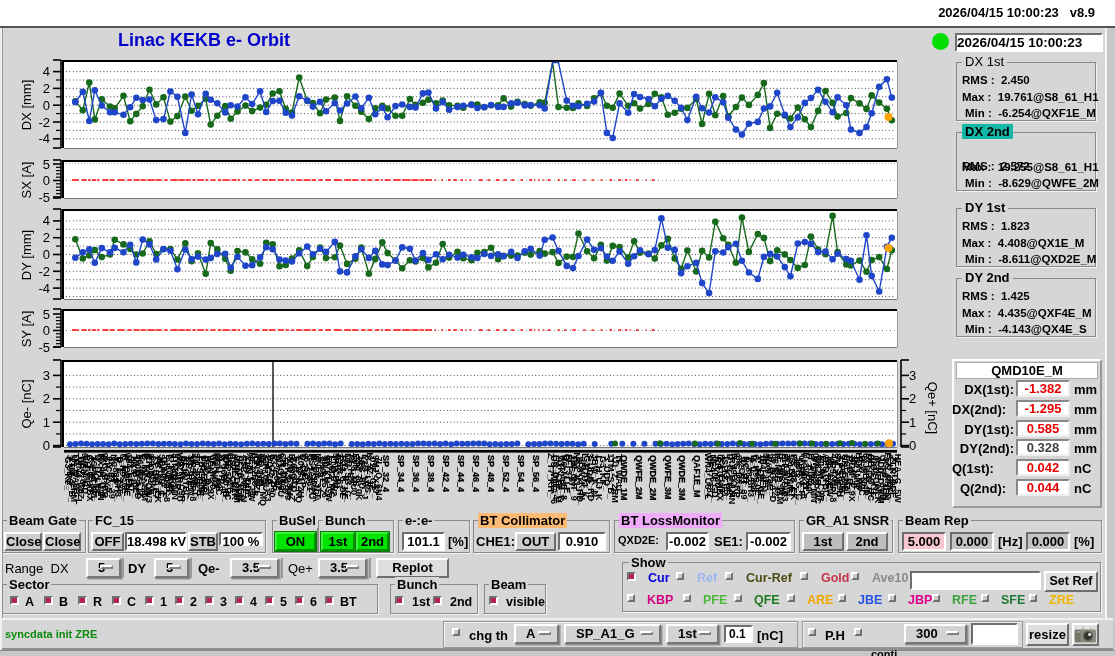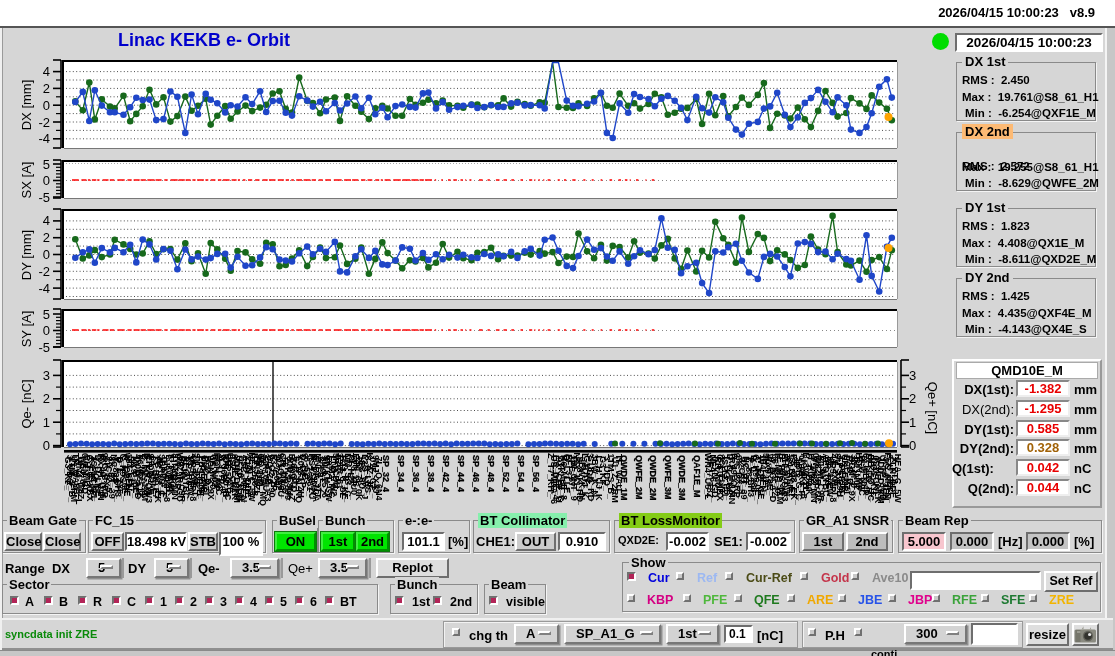--- a/index.html
+++ b/index.html
@@ -1250,111 +1250,111 @@
     <text x="0" y="0" font-size="9" font-weight="bold" transform="translate(880.2,454.8) rotate(90)" fill="#000" stroke="#000" stroke-width="0">U_TP_8UD</text>
     <text x="0" y="0" font-size="9" font-weight="bold" transform="translate(882.6,456.4) rotate(90)" fill="#000" stroke="#000" stroke-width="0">4C_0_1EN</text>
     <text x="0" y="0" font-size="9" font-weight="bold" transform="translate(885.0,452.6) rotate(90)" fill="#000" stroke="#000" stroke-width="0">F5C_NN_N</text>
     <text x="0" y="0" font-size="9" font-weight="bold" transform="translate(887.4,453.0) rotate(90)" fill="#000" stroke="#000" stroke-width="0">A_U_5EF_</text>
     <text x="0" y="0" font-size="9" font-weight="bold" transform="translate(889.8,456.6) rotate(90)" fill="#000" stroke="#000" stroke-width="0">ZLN_DDE_</text>
     <text x="0" y="0" font-size="9" font-weight="bold" transform="translate(892.2,456.5) rotate(90)" fill="#000" stroke="#000" stroke-width="0">X_ZTJ_</text>
     <text x="0" y="0" font-size="9" font-weight="bold" transform="translate(894.6,453.7) rotate(90)" fill="#000" stroke="#000" stroke-width="0">HEA_C_5W</text>
   </svg>
 <div style="position:absolute;left:118px;top:30px;font-size:18px;font-weight:bold;color:#0000cc">Linac KEKB e- Orbit</div>
 <div style="position:absolute;left:932px;top:33px;width:17px;height:17px;border-radius:50%;background:#00dd00"></div>
-<div style="position:absolute;left:955px;top:33px;width:148px;height:19px;background:#fff;border-top:2px solid #6e6e6e;border-left:2px solid #6e6e6e;border-right:2px solid #fff;border-bottom:2px solid #fff;font-size:13.5px;font-weight:bold;text-align:center;line-height:16px">2026/04/15 10:00:23</div>
+<div style="position:absolute;left:955px;top:33px;width:148px;height:19px;background:#fff;border-top:2px solid #6e6e6e;border-left:2px solid #6e6e6e;border-right:2px solid #fff;border-bottom:2px solid #fff;font-size:13.5px;font-weight:bold;line-height:16px">2026/04/15 10:00:23</div>
 <div style="position:absolute;left:6px;top:65px;width:40px;height:80px;display:flex;align-items:center;justify-content:center;transform:rotate(-90deg);font-size:13px;white-space:nowrap">DX [mm]</div>
 <div style="position:absolute;left:6px;top:140px;width:40px;height:80px;display:flex;align-items:center;justify-content:center;transform:rotate(-90deg);font-size:13px;white-space:nowrap">SX [A]</div>
 <div style="position:absolute;left:6px;top:215px;width:40px;height:80px;display:flex;align-items:center;justify-content:center;transform:rotate(-90deg);font-size:13px;white-space:nowrap">DY [mm]</div>
 <div style="position:absolute;left:6px;top:289px;width:40px;height:80px;display:flex;align-items:center;justify-content:center;transform:rotate(-90deg);font-size:13px;white-space:nowrap">SY [A]</div>
 <div style="position:absolute;left:6px;top:364px;width:40px;height:80px;display:flex;align-items:center;justify-content:center;transform:rotate(-90deg);font-size:13px;white-space:nowrap">Qe- [nC]</div>
 <div style="position:absolute;left:913px;top:368px;width:40px;height:80px;display:flex;align-items:center;justify-content:center;transform:rotate(90deg);font-size:13px;white-space:nowrap;">Qe+ [nC]</div>
 <div style="position:absolute;left:956px;top:62px;width:140px;height:59px;border:1px solid #8a8a8a;box-shadow:1px 1px 0 #f4f4f4"></div>
-<div style="position:absolute;left:962px;top:54px;background:#d6d6d6;font-weight:bold;font-size:13px;padding:0 3px;line-height:15px;white-space:nowrap">DX 1st</div>
+<div style="position:absolute;left:962px;top:54px;background:#d6d6d6;font-weight:normal;font-size:13px;padding:0 3px;line-height:15px;white-space:nowrap">DX 1st</div>
 <div style="position:absolute;left:962px;top:74px;font-size:11.5px;font-weight:bold;white-space:nowrap">RMS :&nbsp; 2.450</div>
 <div style="position:absolute;left:962px;top:91px;font-size:11.5px;font-weight:bold;white-space:nowrap">Max :&nbsp; 19.761@S8_61_H1</div>
 <div style="position:absolute;left:965px;top:107px;font-size:11.5px;font-weight:bold;white-space:nowrap">Min :&nbsp; -6.254@QXF1E_M</div>
 <div style="position:absolute;left:956px;top:132px;width:140px;height:59px;border:1px solid #8a8a8a;box-shadow:1px 1px 0 #f4f4f4"></div>
-<div style="position:absolute;left:962px;top:124px;background:#fdba74;font-weight:bold;font-size:13px;padding:0 3px;line-height:15px;white-space:nowrap">DX 2nd</div>
+<div style="position:absolute;left:962px;top:124px;background:#14b8a6;font-weight:bold;font-size:13px;padding:0 3px;line-height:15px;white-space:nowrap">DX 2nd</div>
 <div style="position:absolute;left:962px;top:160px;font-size:11.5px;font-weight:bold;white-space:nowrap">RMS :&nbsp; 2.572</div>
 <div style="position:absolute;left:962px;top:161px;font-size:11.5px;font-weight:bold;white-space:nowrap">Max :&nbsp; 19.255@S8_61_H1</div>
 <div style="position:absolute;left:965px;top:177px;font-size:11.5px;font-weight:bold;white-space:nowrap">Min :&nbsp; -8.629@QWFE_2M</div>
 <div style="position:absolute;left:956px;top:208px;width:140px;height:59px;border:1px solid #8a8a8a;box-shadow:1px 1px 0 #f4f4f4"></div>
 <div style="position:absolute;left:962px;top:200px;background:#d6d6d6;font-weight:bold;font-size:13px;padding:0 3px;line-height:15px;white-space:nowrap">DY 1st</div>
 <div style="position:absolute;left:962px;top:220px;font-size:11.5px;font-weight:bold;white-space:nowrap">RMS :&nbsp; 1.823</div>
 <div style="position:absolute;left:962px;top:237px;font-size:11.5px;font-weight:bold;white-space:nowrap">Max :&nbsp; 4.408@QX1E_M</div>
 <div style="position:absolute;left:965px;top:253px;font-size:11.5px;font-weight:bold;white-space:nowrap">Min :&nbsp; -8.611@QXD2E_M</div>
 <div style="position:absolute;left:956px;top:278px;width:140px;height:59px;border:1px solid #8a8a8a;box-shadow:1px 1px 0 #f4f4f4"></div>
 <div style="position:absolute;left:962px;top:270px;background:#d6d6d6;font-weight:bold;font-size:13px;padding:0 3px;line-height:15px;white-space:nowrap">DY 2nd</div>
 <div style="position:absolute;left:962px;top:290px;font-size:11.5px;font-weight:bold;white-space:nowrap">RMS :&nbsp; 1.425</div>
 <div style="position:absolute;left:962px;top:307px;font-size:11.5px;font-weight:bold;white-space:nowrap">Max :&nbsp; 4.435@QXF4E_M</div>
 <div style="position:absolute;left:965px;top:323px;font-size:11.5px;font-weight:bold;white-space:nowrap">Min :&nbsp; -4.143@QX4E_S</div>
 <div style="position:absolute;left:952px;top:359px;width:150px;height:149px;border:2px solid #999;border-top-color:#fff;border-left-color:#fff;background:#d6d6d6"></div>
 <div style="position:absolute;left:956px;top:362px;width:142px;height:17px;background:#fff;border:1px solid #aaa;font-size:13px;font-weight:bold;text-align:center;line-height:16px">QMD10E_M</div>
 <div style="position:absolute;left:952px;top:382px;width:62px;text-align:right;font-size:13px;font-weight:bold">DX(1st):</div>
 <div style="position:absolute;left:1016px;top:380px;width:54px;height:17px;background:#fff;border-top:2px solid #888;border-left:2px solid #888;border-right:2px solid #eee;border-bottom:2px solid #eee;font-size:13px;font-weight:bold;color:#e80000;text-align:center;line-height:13px">-1.382</div>
 <div style="position:absolute;left:1074px;top:382px;font-size:13px;font-weight:bold">mm</div>
-<div style="position:absolute;left:952px;top:402px;width:62px;text-align:right;font-size:13px;font-weight:normal">DX(2nd):</div>
+<div style="position:absolute;left:952px;top:402px;width:62px;font-size:13px;font-weight:bold">DX(2nd):</div>
 <div style="position:absolute;left:1016px;top:400px;width:54px;height:17px;background:#fff;border-top:2px solid #888;border-left:2px solid #888;border-right:2px solid #eee;border-bottom:2px solid #eee;font-size:13px;font-weight:bold;color:#e80000;text-align:center;line-height:13px">-1.295</div>
 <div style="position:absolute;left:1074px;top:402px;font-size:13px;font-weight:bold">mm</div>
 <div style="position:absolute;left:952px;top:422px;width:62px;text-align:right;font-size:13px;font-weight:bold">DY(1st):</div>
 <div style="position:absolute;left:1016px;top:420px;width:54px;height:17px;background:#fff;border-top:2px solid #888;border-left:2px solid #888;border-right:2px solid #eee;border-bottom:2px solid #eee;font-size:13px;font-weight:bold;color:#e80000;text-align:center;line-height:13px">0.585</div>
 <div style="position:absolute;left:1074px;top:422px;font-size:13px;font-weight:bold">mm</div>
 <div style="position:absolute;left:952px;top:441px;width:62px;text-align:right;font-size:13px;font-weight:bold">DY(2nd):</div>
-<div style="position:absolute;left:1016px;top:439px;width:54px;height:17px;background:#fff;border-top:2px solid #888;border-left:2px solid #888;border-right:2px solid #eee;border-bottom:2px solid #eee;font-size:13px;font-weight:bold;color:#a16207;text-align:center;line-height:13px">0.328</div>
+<div style="position:absolute;left:1016px;top:439px;width:54px;height:17px;background:#fff;border-top:2px solid #888;border-left:2px solid #888;border-right:2px solid #eee;border-bottom:2px solid #eee;font-size:13px;font-weight:bold;color:#404040;text-align:center;line-height:13px">0.328</div>
 <div style="position:absolute;left:1074px;top:441px;font-size:13px;font-weight:bold">mm</div>
 <div style="position:absolute;left:952px;top:461px;width:62px;font-size:13px;font-weight:bold">Q(1st):</div>
 <div style="position:absolute;left:1016px;top:459px;width:54px;height:17px;background:#fff;border-top:2px solid #888;border-left:2px solid #888;border-right:2px solid #eee;border-bottom:2px solid #eee;font-size:13px;font-weight:bold;color:#e80000;text-align:center;line-height:13px">0.042</div>
 <div style="position:absolute;left:1074px;top:461px;font-size:13px;font-weight:bold">nC</div>
-<div style="position:absolute;left:952px;top:481px;width:62px;text-align:right;font-size:13px;font-weight:bold">Q(2nd):</div>
+<div style="position:absolute;left:952px;top:481px;width:62px;text-align:center;font-size:13px;font-weight:bold">Q(2nd):</div>
 <div style="position:absolute;left:1016px;top:479px;width:54px;height:17px;background:#fff;border-top:2px solid #888;border-left:2px solid #888;border-right:2px solid #eee;border-bottom:2px solid #eee;font-size:13px;font-weight:bold;color:#e80000;text-align:center;line-height:13px">0.044</div>
 <div style="position:absolute;left:1074px;top:481px;font-size:13px;font-weight:bold">nC</div>
 <div style="position:absolute;left:2px;top:520px;width:84px;height:33px;border:1px solid #8a8a8a;box-shadow:1px 1px 0 #f4f4f4"></div>
 <div style="position:absolute;left:7px;top:513px;background:#d6d6d6;font-weight:bold;font-size:13px;padding:0 2px;line-height:15px;white-space:nowrap">Beam Gate</div>
 <div class="btn" style="left:4px;top:532px;width:38px;height:19px;line-height:15px">Close</div>
 <div class="btn" style="left:43px;top:532px;width:38px;height:19px;line-height:15px">Close</div>
 <div style="position:absolute;left:88px;top:520px;width:178px;height:33px;border:1px solid #8a8a8a;box-shadow:1px 1px 0 #f4f4f4"></div>
 <div style="position:absolute;left:93px;top:513px;background:#d6d6d6;font-weight:bold;font-size:13px;padding:0 2px;line-height:15px;white-space:nowrap">FC_15</div>
 <div class="btn" style="left:91px;top:532px;width:33px;height:19px;line-height:15px">OFF</div>
 <div class="sunk" style="left:125px;top:532px;width:62px;height:19px;line-height:15px">18.498 kV</div>
 <div class="btn" style="left:188px;top:532px;width:30px;height:19px;line-height:15px">STB</div>
-<div class="sunk" style="left:219px;top:532px;width:44px;height:24px;line-height:15px">100 %</div>
+<div class="sunk" style="left:219px;top:532px;width:44px;height:14px;line-height:15px">100 %</div>
 <div style="position:absolute;left:272px;top:520px;width:46px;height:33px;border:1px solid #8a8a8a;box-shadow:1px 1px 0 #f4f4f4"></div>
 <div style="position:absolute;left:277px;top:513px;background:#d6d6d6;font-weight:bold;font-size:13px;padding:0 2px;line-height:15px;white-space:nowrap">BuSel</div>
 <div class="gbtn" style="left:275px;top:532px;width:41px;height:19px;line-height:15px">ON</div>
 <div style="position:absolute;left:318px;top:520px;width:76px;height:33px;border:1px solid #8a8a8a;box-shadow:1px 1px 0 #f4f4f4"></div>
 <div style="position:absolute;left:323px;top:513px;background:#d6d6d6;font-weight:bold;font-size:13px;padding:0 2px;line-height:15px;white-space:nowrap">Bunch</div>
 <div class="gbtn" style="left:321px;top:532px;width:34px;height:19px;line-height:15px">1st</div>
 <div class="gbtn" style="left:356px;top:532px;width:33px;height:19px;line-height:15px">2nd</div>
 <div style="position:absolute;left:398px;top:520px;width:72px;height:33px;border:1px solid #8a8a8a;box-shadow:1px 1px 0 #f4f4f4"></div>
 <div style="position:absolute;left:403px;top:513px;background:#d6d6d6;font-weight:bold;font-size:13px;padding:0 2px;line-height:15px;white-space:nowrap">e-:e-</div>
 <div class="sunk" style="left:402px;top:532px;width:43px;height:19px;line-height:15px">101.1</div>
 <div style="position:absolute;left:448px;top:534px;font-size:13px;font-weight:bold">[%]</div>
 <div style="position:absolute;left:473px;top:520px;width:137px;height:33px;border:1px solid #8a8a8a;box-shadow:1px 1px 0 #f4f4f4"></div>
-<div style="position:absolute;left:478px;top:513px;background:#86efac;font-weight:bold;font-size:13px;padding:0 2px;line-height:15px;white-space:nowrap">BT Collimator</div>
+<div style="position:absolute;left:478px;top:513px;background:#fdba74;font-weight:bold;font-size:13px;padding:0 2px;line-height:15px;white-space:nowrap">BT Collimator</div>
 <div style="position:absolute;left:476px;top:534px;font-size:13px;font-weight:bold">CHE1:</div>
 <div class="btn" style="left:515px;top:532px;width:41px;height:19px;line-height:15px">OUT</div>
 <div class="sunk" style="left:558px;top:532px;width:48px;height:19px;line-height:15px">0.910</div>
 <div style="position:absolute;left:614px;top:520px;width:181px;height:33px;border:1px solid #8a8a8a;box-shadow:1px 1px 0 #f4f4f4"></div>
-<div style="position:absolute;left:619px;top:513px;background:#84cc16;font-weight:bold;font-size:13px;padding:0 2px;line-height:15px;white-space:nowrap">BT LossMonitor</div>
+<div style="position:absolute;left:619px;top:513px;background:#f0abfc;font-weight:bold;font-size:13px;padding:0 2px;line-height:15px;white-space:nowrap">BT LossMonitor</div>
 <div style="position:absolute;left:618px;top:534px;font-size:11px;font-weight:bold">QXD2E:</div>
 <div class="sunk" style="left:666px;top:532px;width:43px;height:19px;line-height:15px">-0.002</div>
 <div style="position:absolute;left:714px;top:534px;font-size:13px;font-weight:bold">SE1:</div>
 <div class="sunk" style="left:746px;top:532px;width:45px;height:19px;line-height:15px">-0.002</div>
 <div style="position:absolute;left:799px;top:520px;width:94px;height:33px;border:1px solid #8a8a8a;box-shadow:1px 1px 0 #f4f4f4"></div>
 <div style="position:absolute;left:804px;top:513px;background:#d6d6d6;font-weight:bold;font-size:13px;padding:0 2px;line-height:15px;white-space:nowrap">GR_A1 SNSR</div>
 <div class="btn" style="left:802px;top:532px;width:42px;height:19px;line-height:15px;background:#bdbdbd">1st</div>
 <div class="btn" style="left:846px;top:532px;width:42px;height:19px;line-height:15px;background:#bdbdbd">2nd</div>
 <div style="position:absolute;left:898px;top:520px;width:204px;height:33px;border:1px solid #8a8a8a;box-shadow:1px 1px 0 #f4f4f4"></div>
 <div style="position:absolute;left:903px;top:513px;background:#d6d6d6;font-weight:bold;font-size:13px;padding:0 2px;line-height:15px;white-space:nowrap">Beam Rep</div>
 <div class="sunk" style="left:902px;top:532px;width:44px;height:19px;line-height:15px;background:#f7c6ce">5.000</div>
 <div class="sunk" style="left:950px;top:532px;width:44px;height:19px;line-height:15px;background:#c4c4c4">0.000</div>
 <div style="position:absolute;left:998px;top:534px;font-size:13px;font-weight:bold">[Hz]</div>
 <div class="sunk" style="left:1026px;top:532px;width:44px;height:19px;line-height:15px;background:#c4c4c4">0.000</div>
 <div style="position:absolute;left:1074px;top:534px;font-size:13px;font-weight:bold">[%]</div>
-<div style="position:absolute;left:5px;top:561px;font-size:13px;font-weight:bold">Range&nbsp; DX</div>
+<div style="position:absolute;left:5px;top:561px;font-size:13px;font-weight:normal">Range&nbsp; DX</div>
 <div class="opt" style="left:86px;top:558px;width:35px;height:20px;line-height:16px;padding-left:10px">5<span class="dash"></span></div>
 <div style="position:absolute;left:122px;top:558px;width:2px;height:20px;background:#9a9a9a"></div>
 <div style="position:absolute;left:128px;top:561px;font-size:13px;font-weight:bold">DY</div>
 <div class="opt" style="left:154px;top:558px;width:35px;height:20px;line-height:16px;padding-left:10px">5<span class="dash"></span></div>
 <div style="position:absolute;left:190px;top:558px;width:2px;height:20px;background:#9a9a9a"></div>
 <div style="position:absolute;left:198px;top:561px;font-size:13px;font-weight:bold">Qe-</div>
 <div class="opt" style="left:230px;top:558px;width:49px;height:20px;line-height:16px;padding-left:10px">3.5<span class="dash"></span></div>
 <div style="position:absolute;left:281px;top:558px;width:2px;height:20px;background:#9a9a9a"></div>
 <div style="position:absolute;left:288px;top:561px;font-size:13px;font-weight:normal">Qe+</div>
 <div class="opt" style="left:318px;top:558px;width:49px;height:20px;line-height:16px;padding-left:10px">3.5<span class="dash"></span></div>

